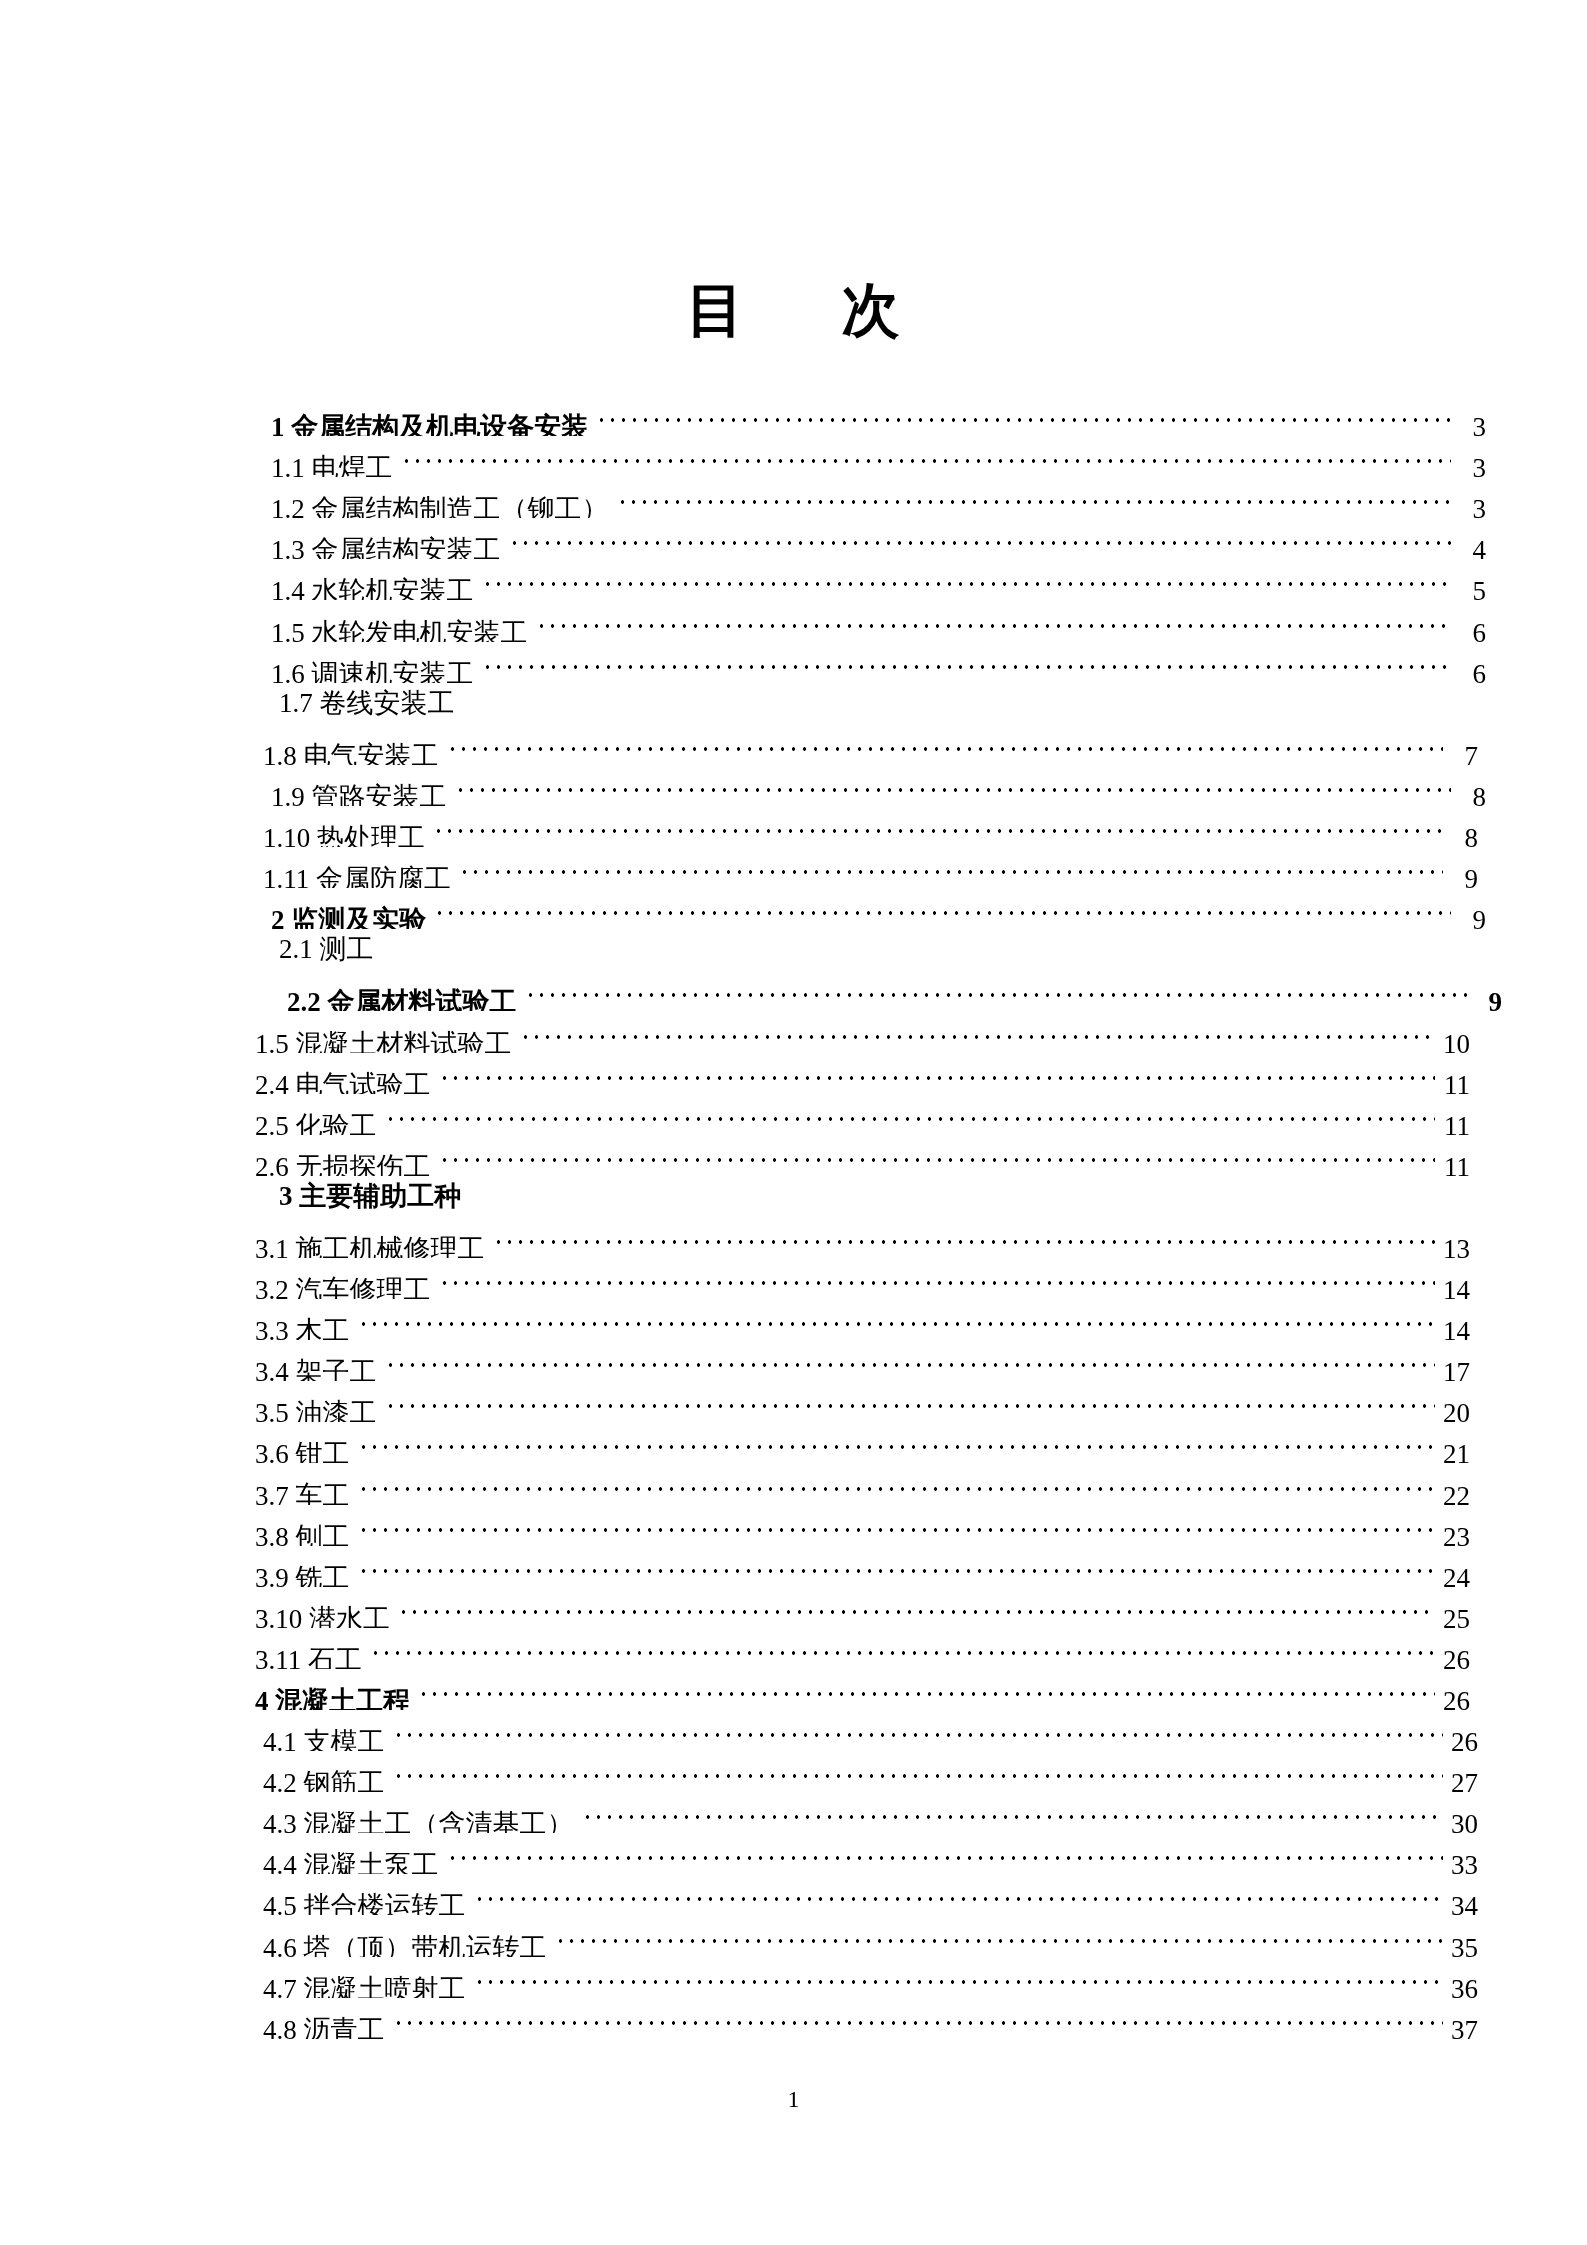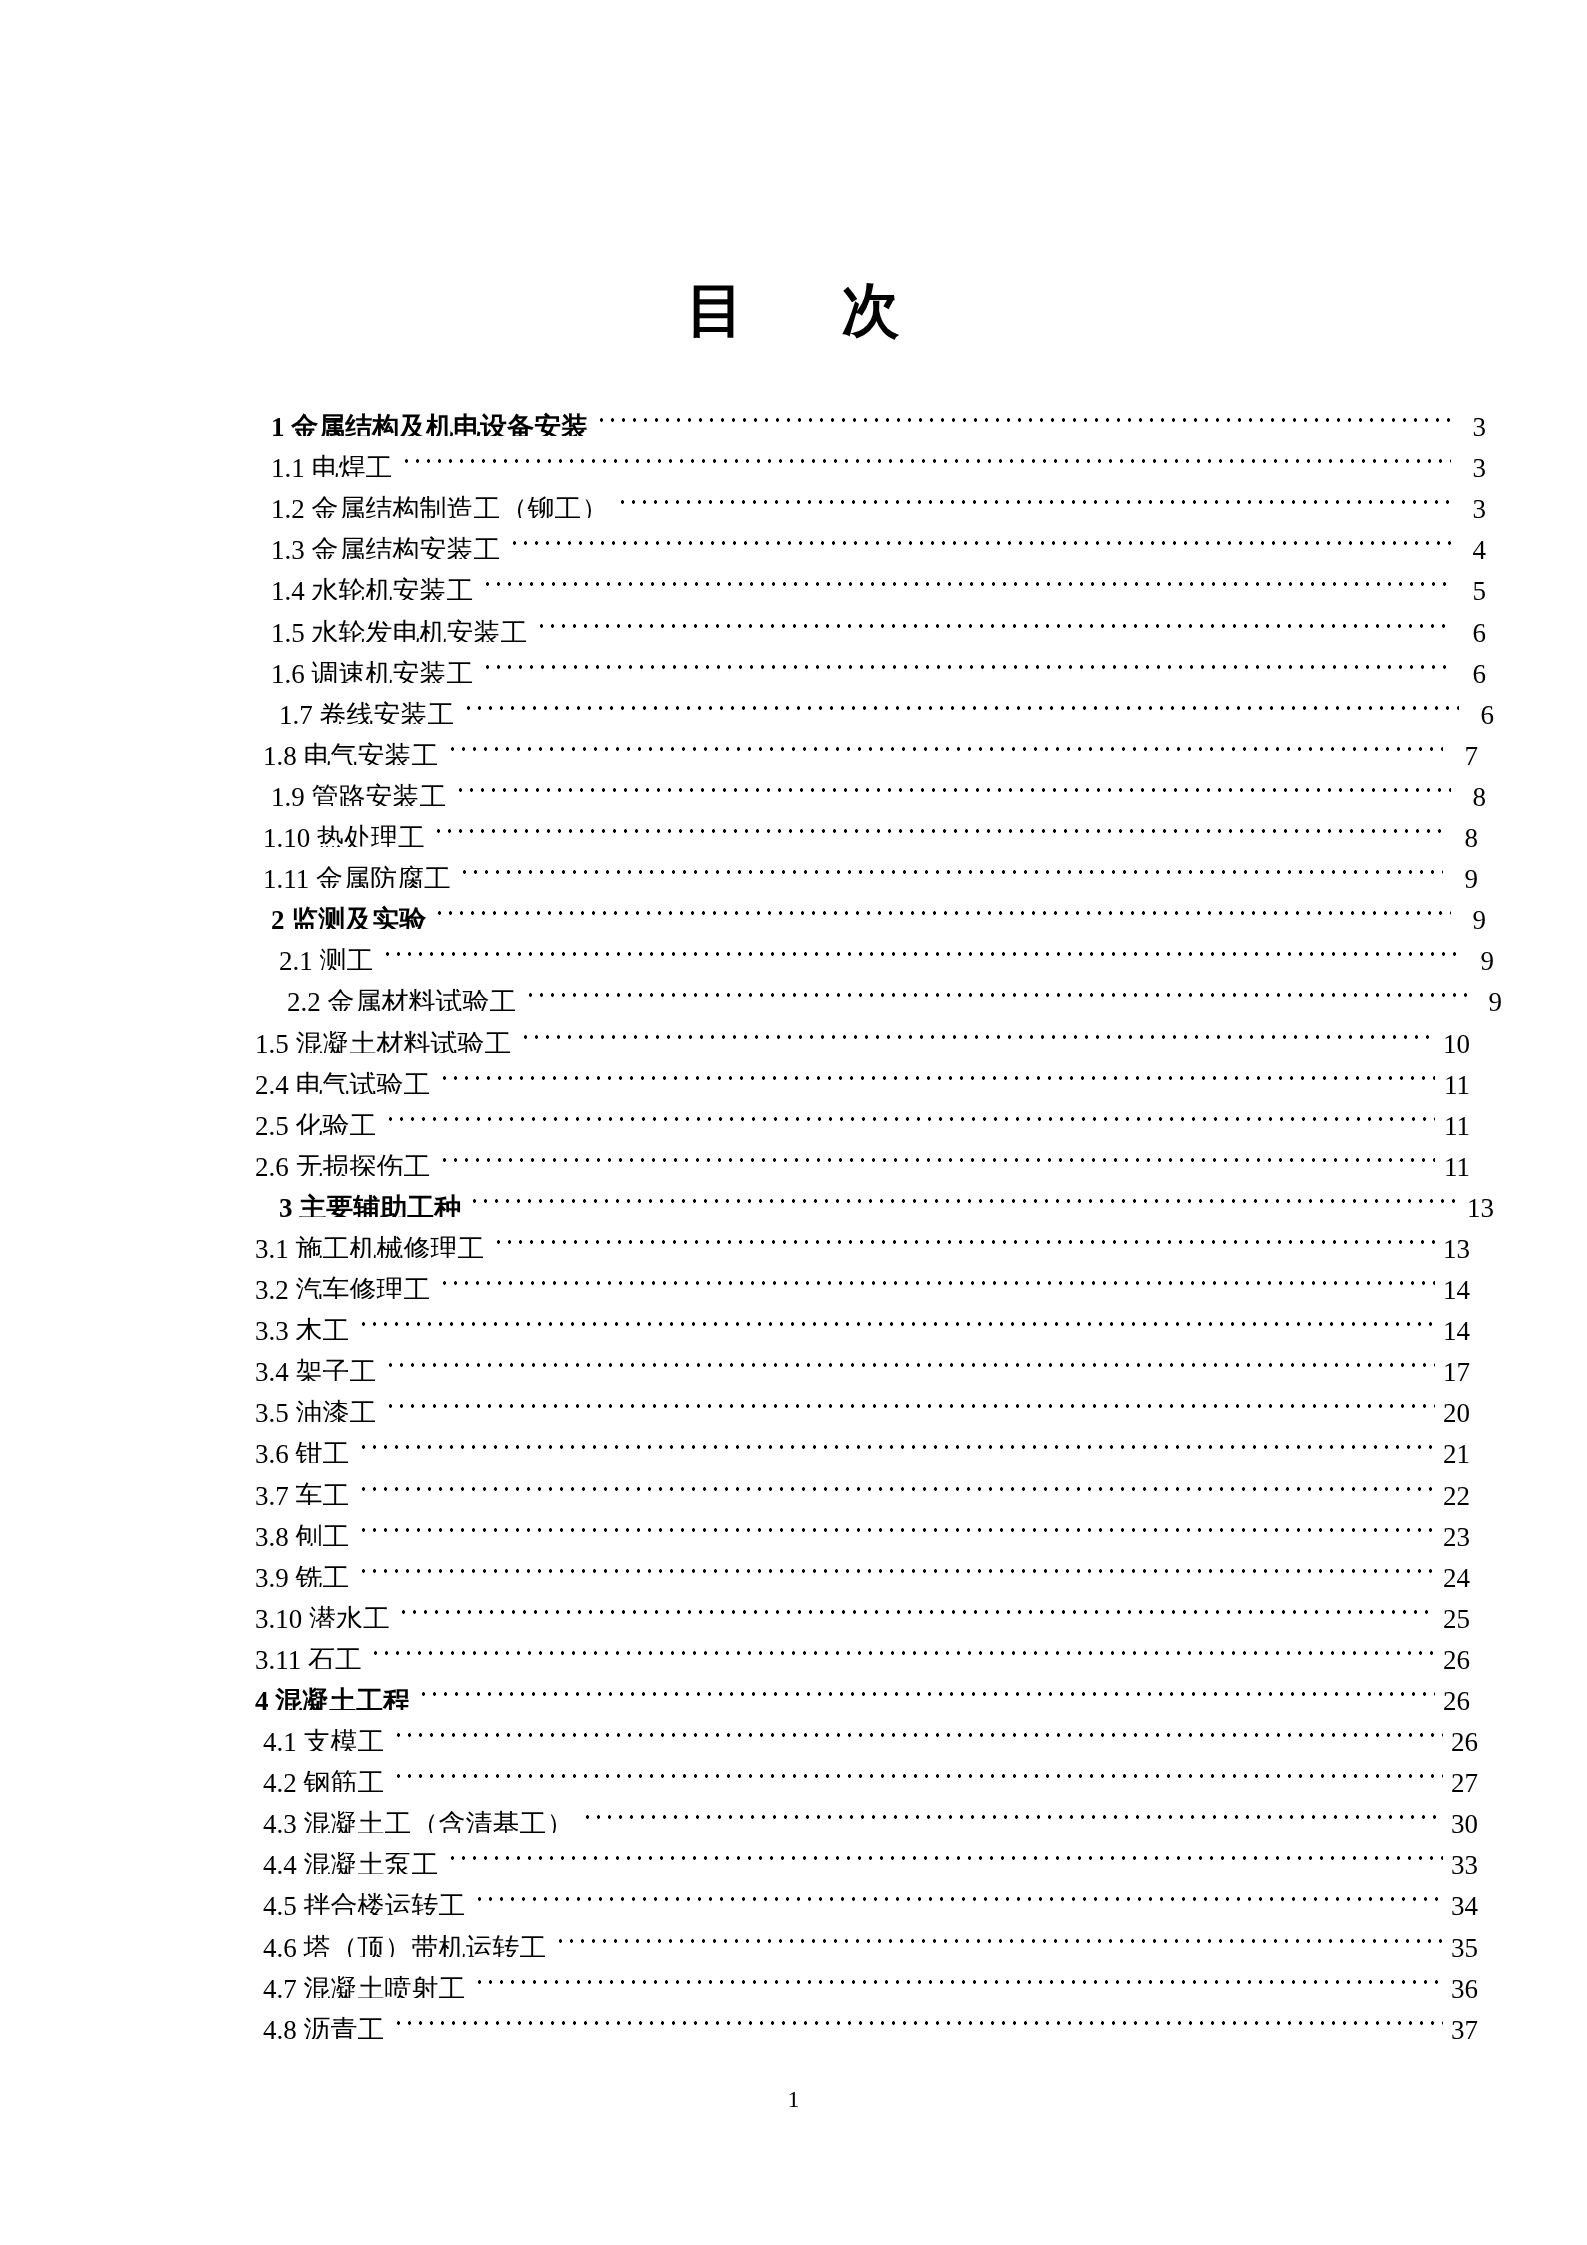--- a/index.html
+++ b/index.html
@@ -91,22 +91,22 @@
     flex: 0 0 auto;
     min-width: 34px;
     text-align: right;
     padding-left: 1px;
   }
 
   
   .ind-0  { padding-left: 0px; }
   .ind-1  { padding-left: 8px; justify-content: center; }
   .ind-2  { padding-left: 16px; }
-  .ind-3  { padding-left: 24px; }
-  .ind-4  { padding-left: 32px; }
+  .ind-3  { padding-left: 24px; flex-direction: column; }
+  .ind-4  { padding-left: 32px; font-weight: bold; }
 
   
   .footer-page-number {
     position: absolute;
     top: 2085px;
     left: 0;
     width: 1587px;
     text-align: center;
     font-size: 24px;
     line-height: 28px;

